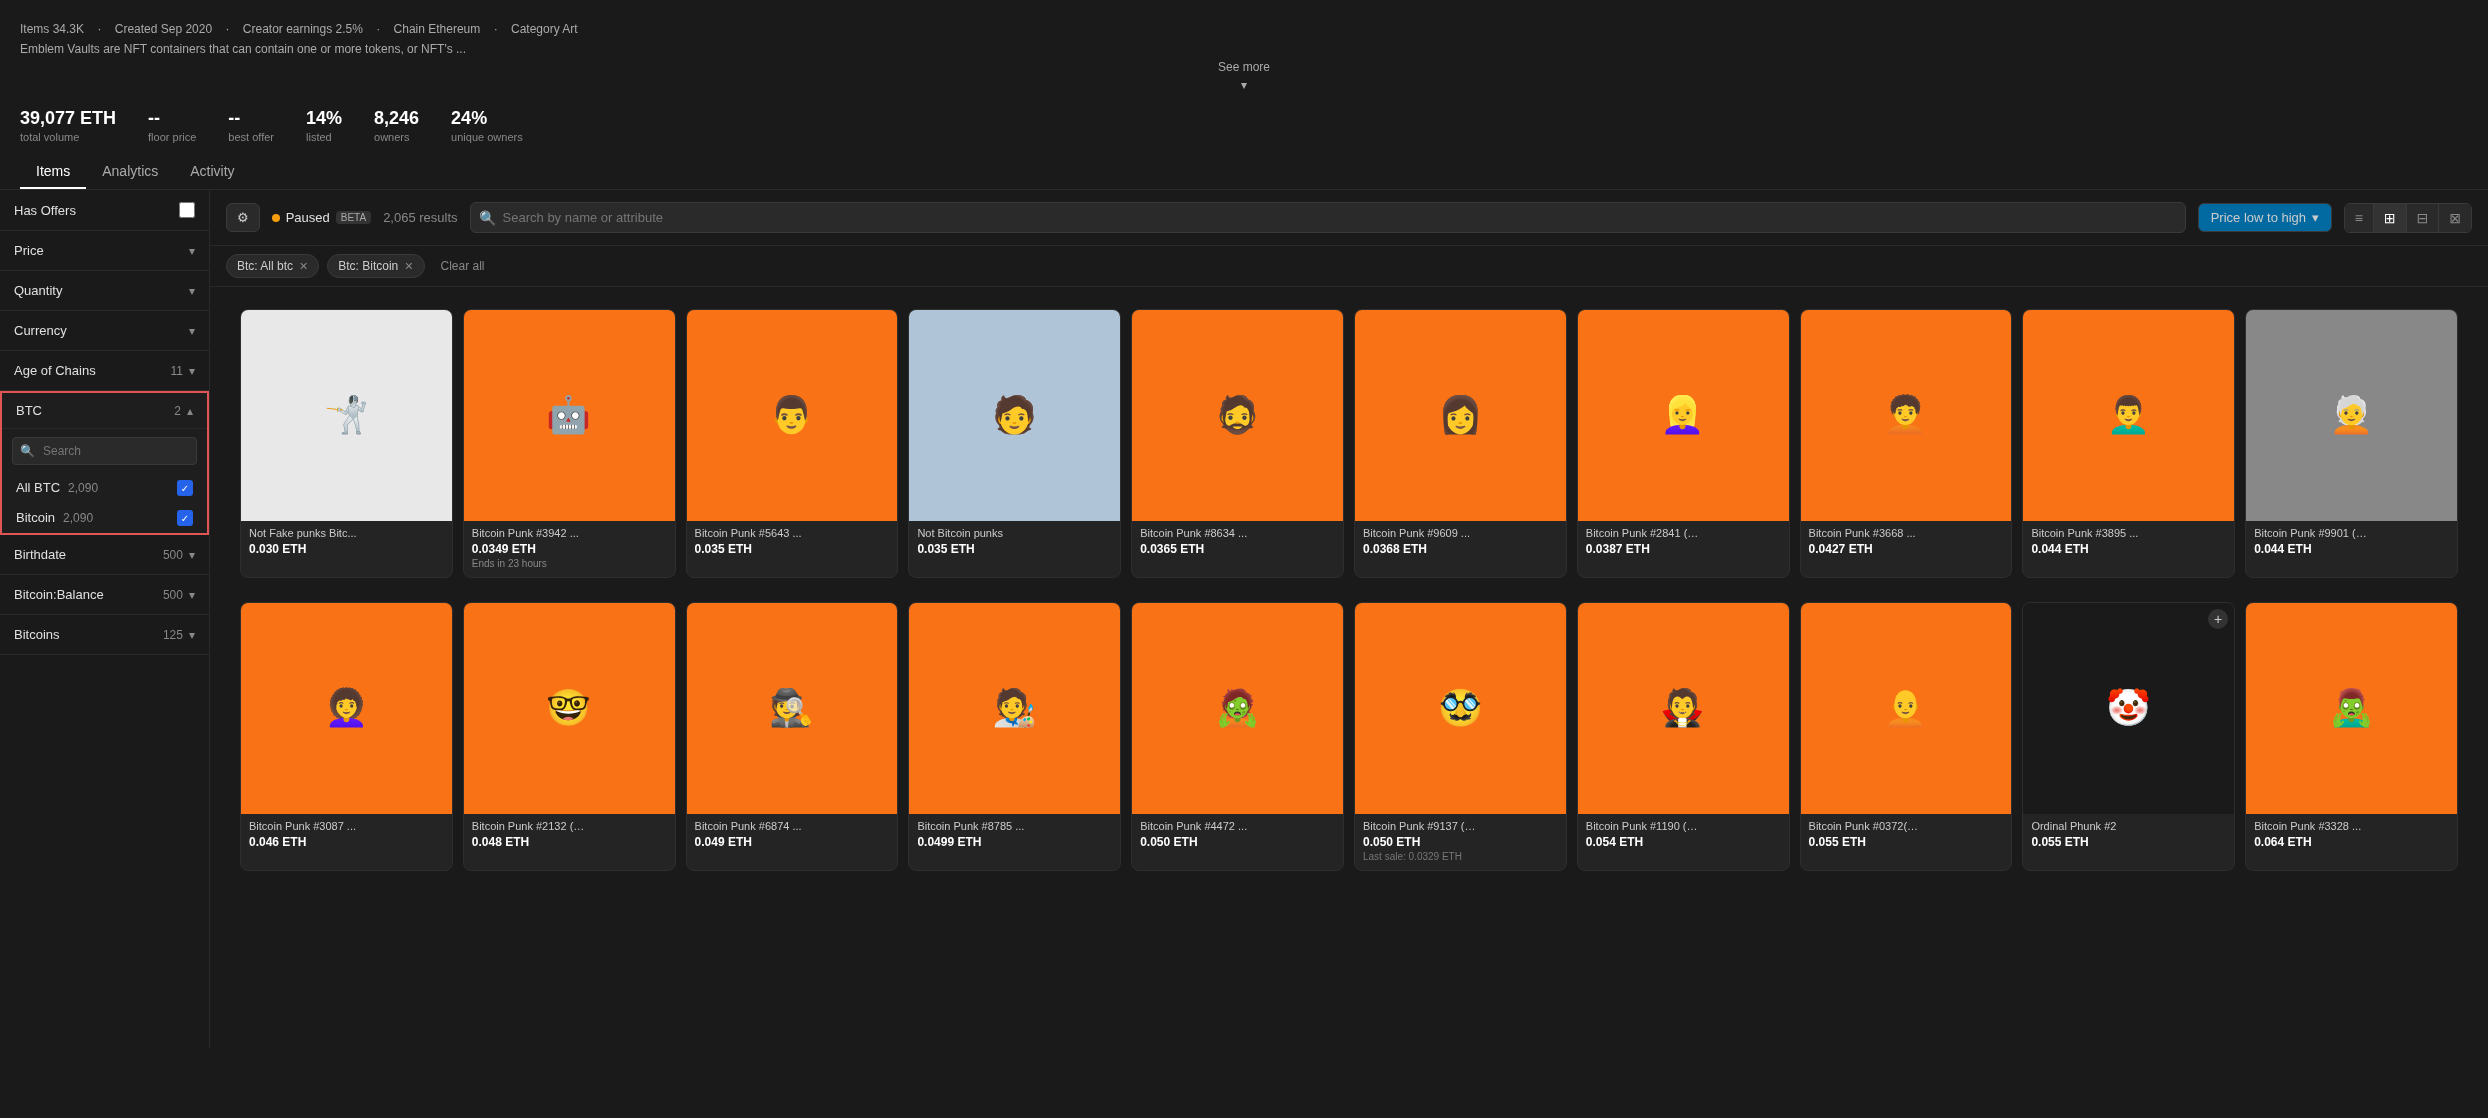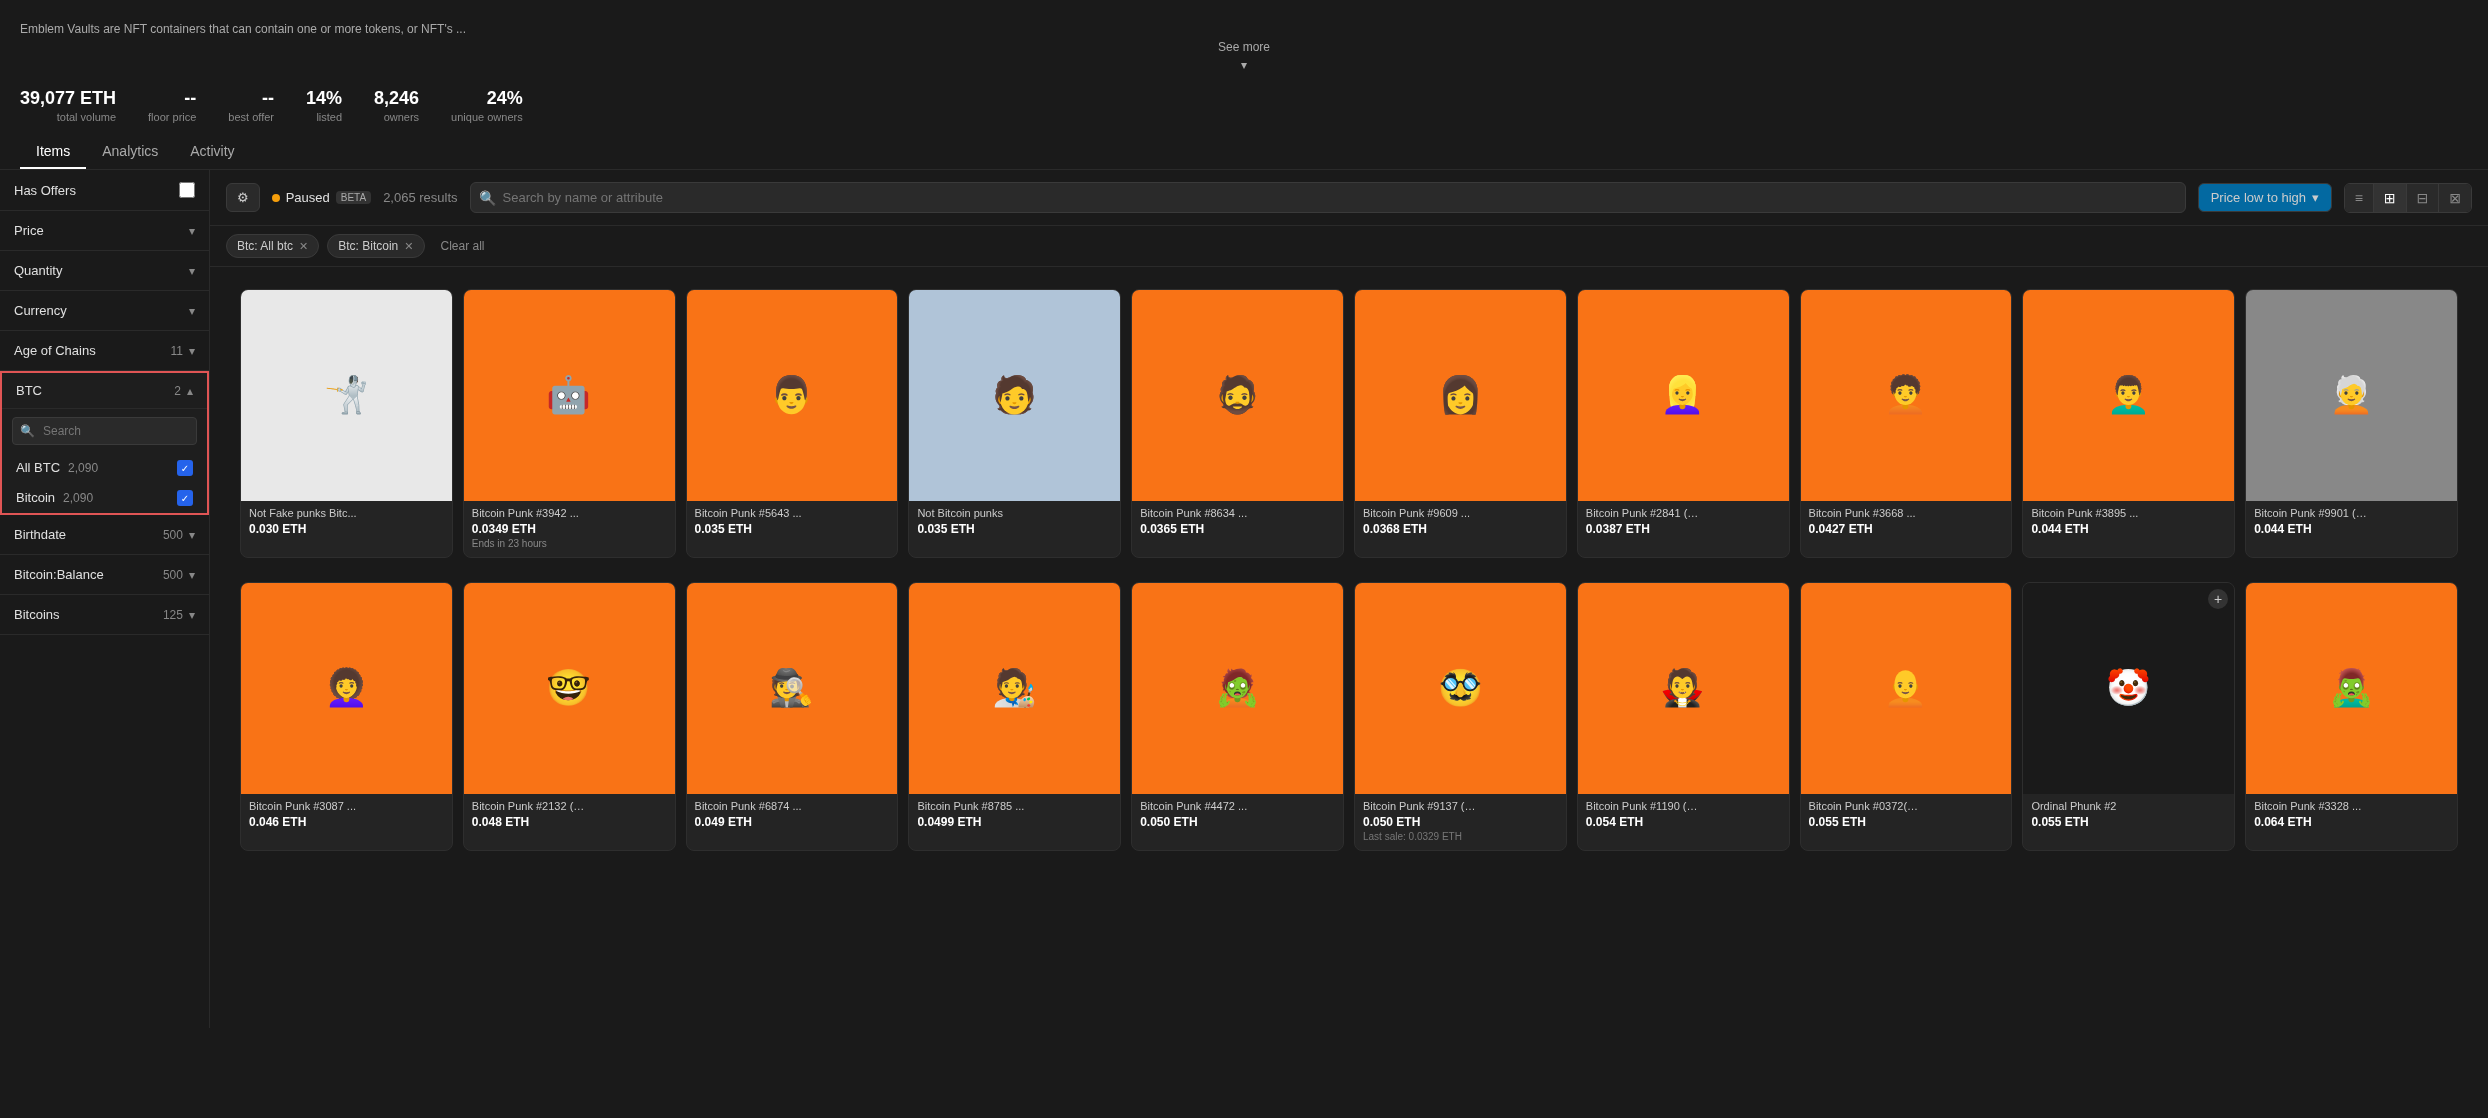--- a/index.html
+++ b/index.html
@@ -71,21 +71,20 @@
       align-items: center;
       gap: 4px;
       margin-top: 4px;
       flex-direction: column;
     }
     .stats-row {
       display: flex;
       gap: 32px;
       margin-top: 16px;
       margin-bottom: 12px;
-      text-align: right;
     }
     .stat-item { display: flex; flex-direction: column; }
     .stat-value { font-size: 18px; font-weight: 700; color: #fff; }
     .stat-label { font-size: 11px; color: #888; margin-top: 2px; }
     .tabs-row {
       display: flex;
       gap: 0;
       margin-top: 8px;
     }
     .tab {
@@ -371,20 +370,31 @@
       align-items: center;
       justify-content: center;
       font-size: 14px;
       color: #ccc;
     }
   </style>
 </head>
 <body>
 
 <div class="header">
+  <div class="meta-row">
+    <span>Items 34.3K</span>
+    <span>·</span>
+    <span>Created Sep 2020</span>
+    <span>·</span>
+    <span>Creator earnings 2.5%</span>
+    <span>·</span>
+    <span>Chain Ethereum</span>
+    <span>·</span>
+    <span>Category Art</span>
+  </div>
   <div class="description">Emblem Vaults are NFT containers that can contain one or more tokens, or NFT's ...</div>
   <div class="see-more">
     <span>See more</span>
     <span>▾</span>
   </div>
   <div class="stats-row">
     <div class="stat-item">
       <span class="stat-value">39,077 ETH</span>
       <span class="stat-label">total volume</span>
     </div>

